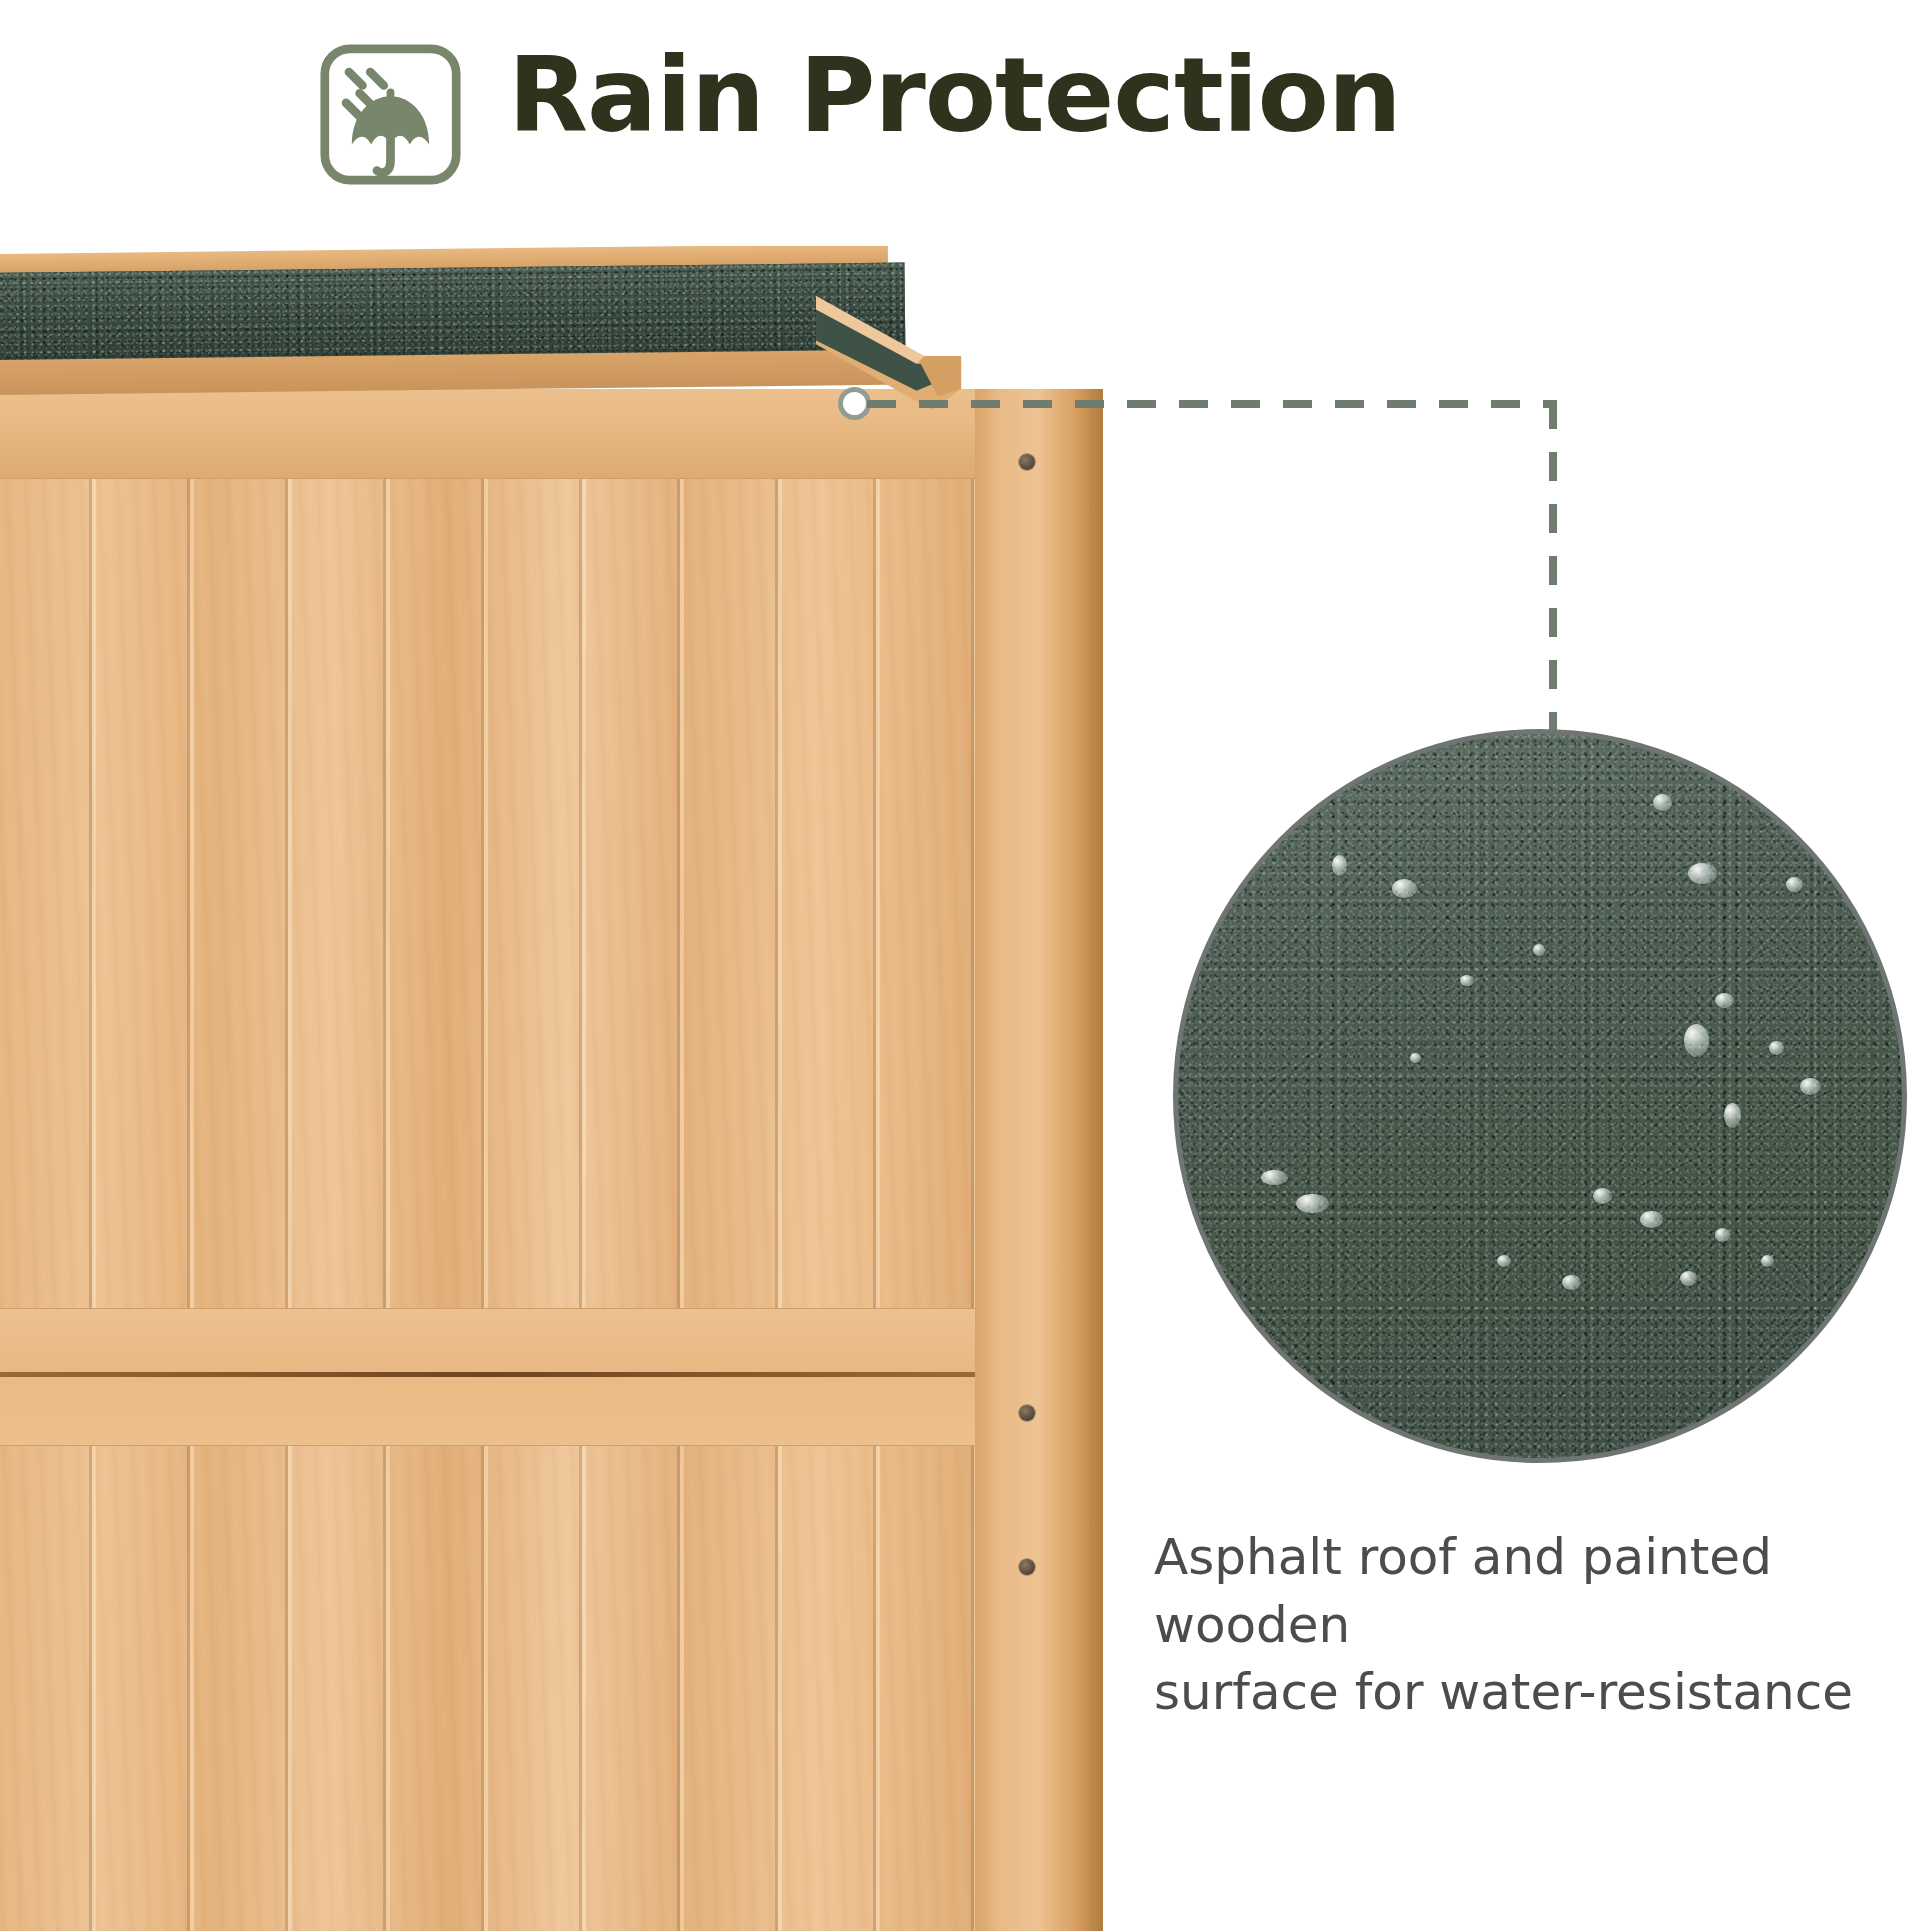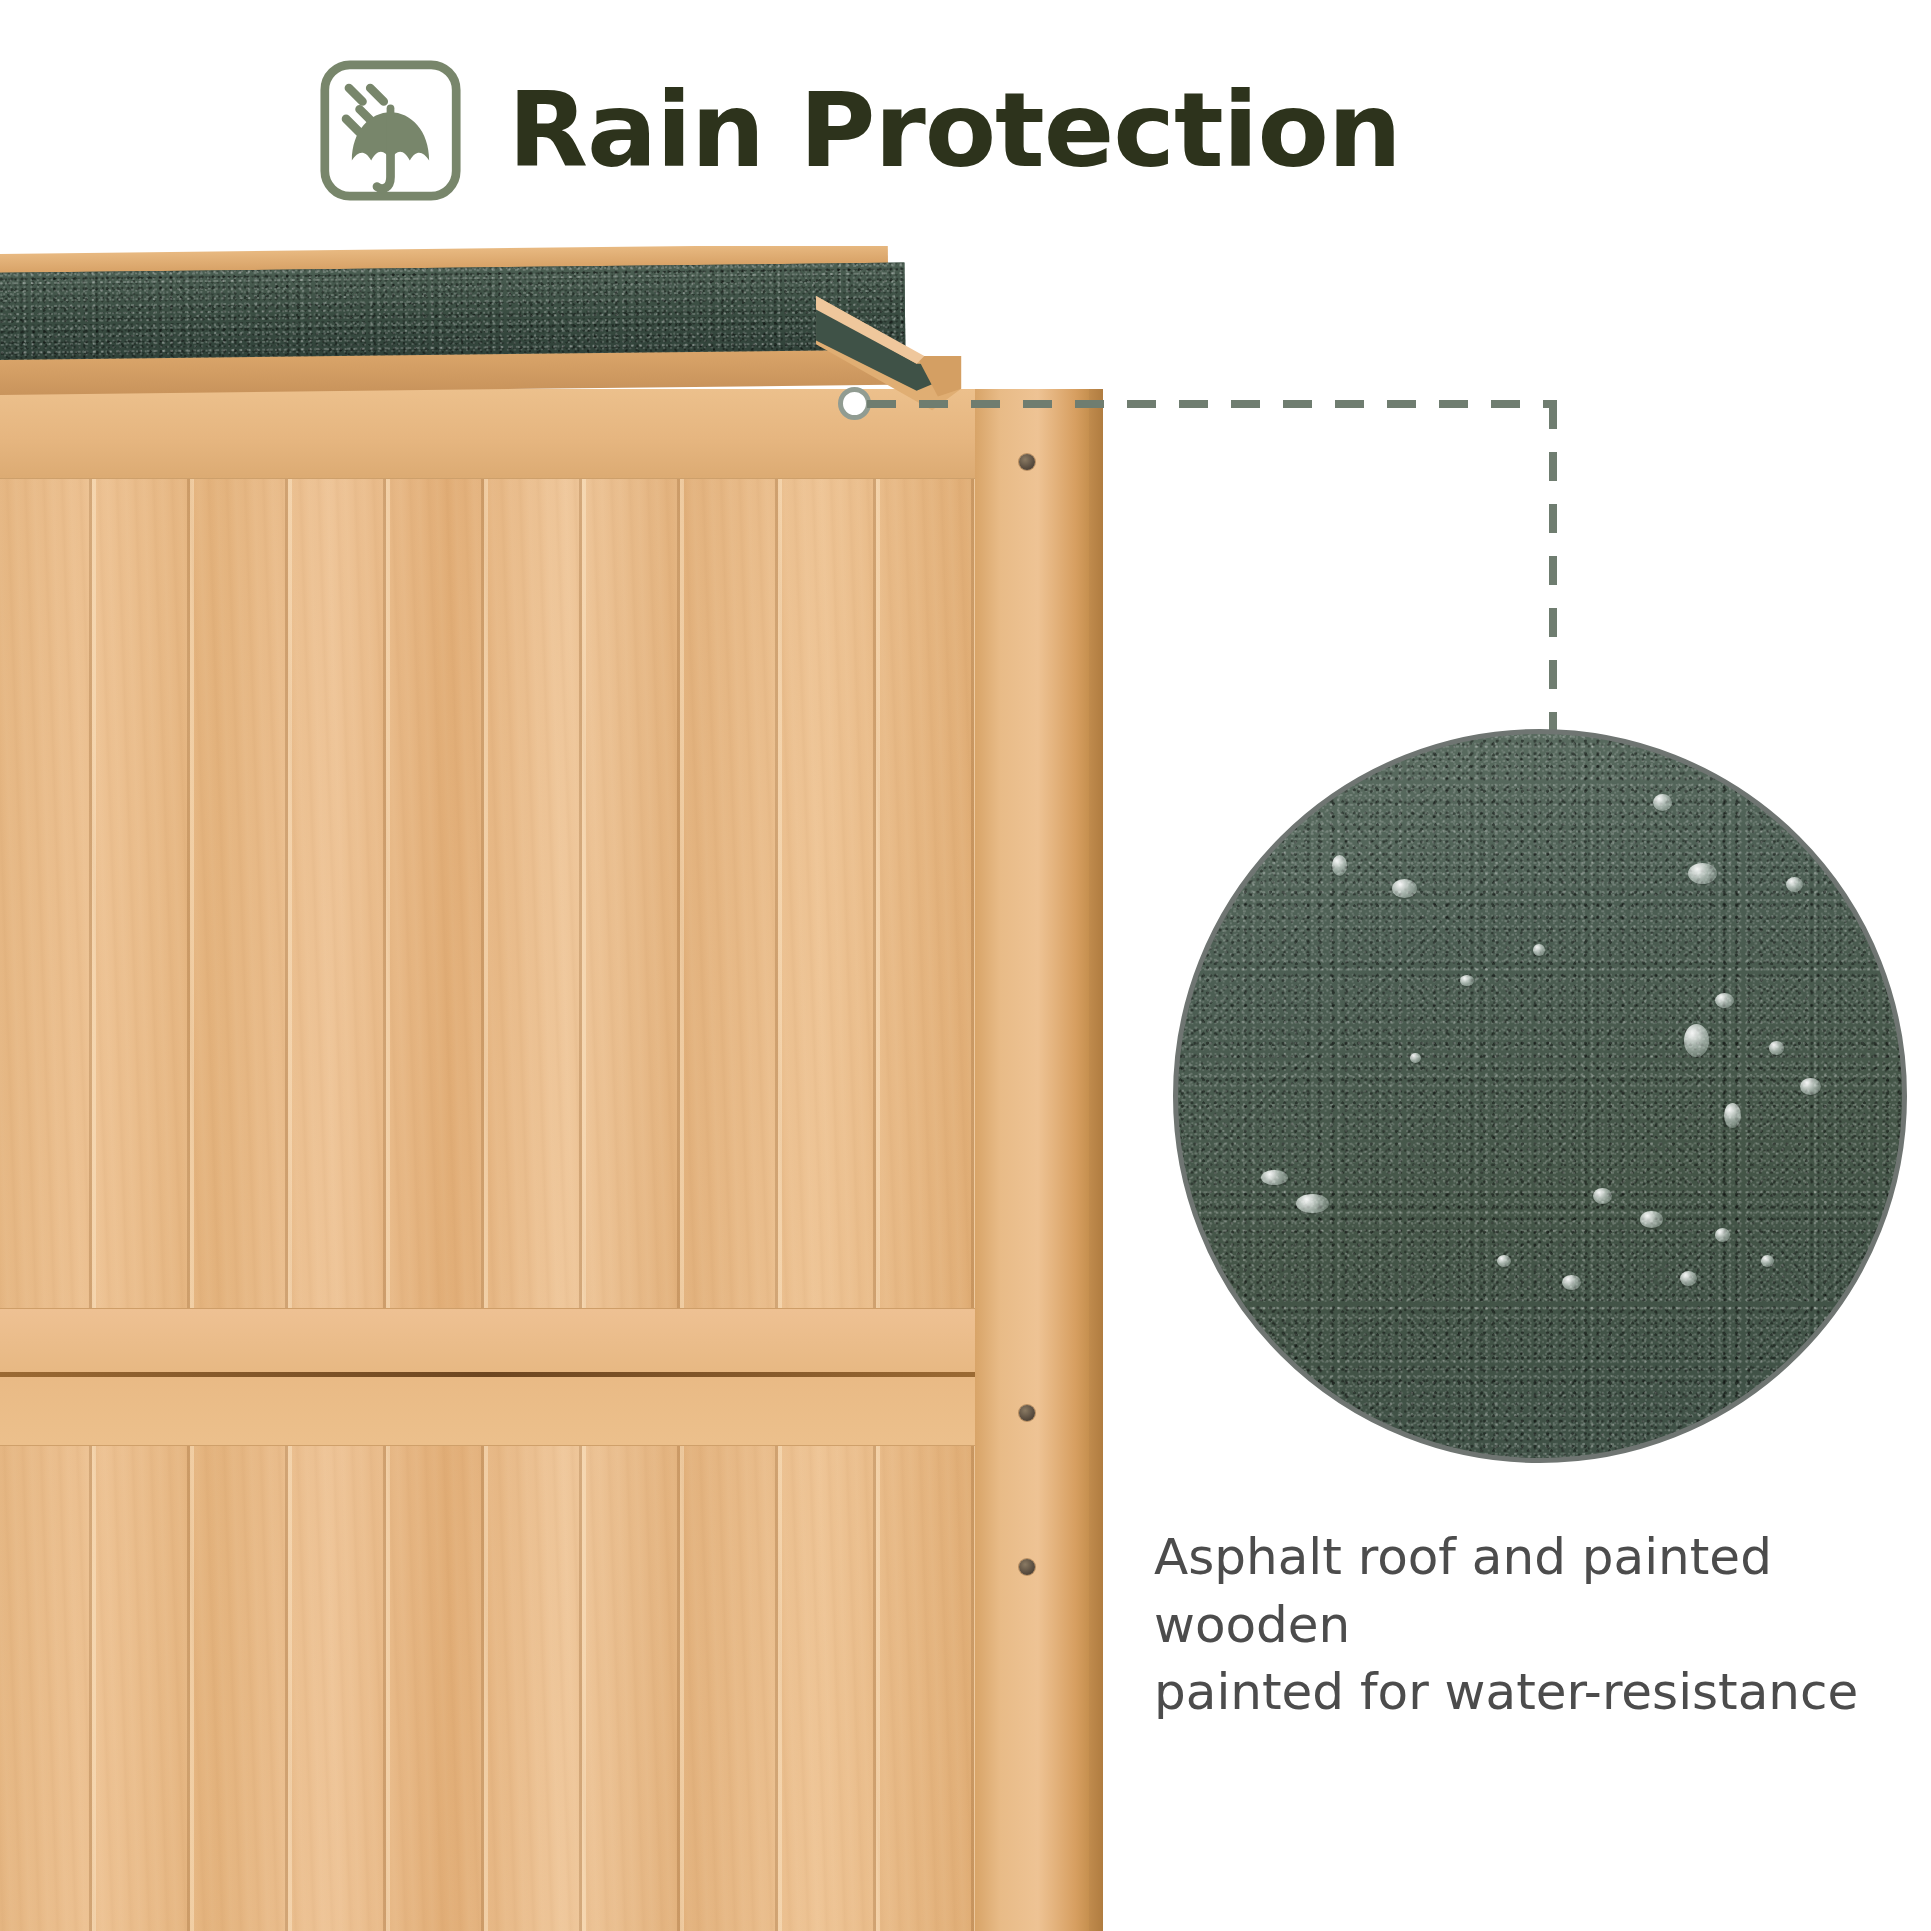--- a/index.html
+++ b/index.html
@@ -25,21 +25,20 @@
   }
 
   
   .header {
     position: absolute;
     left: 319px;
     top: 43px;
     width: 1352px;
     height: 174px;
     display: flex;
-    align-items: center;
     gap: 46px;
   }
   .feature-icon {
     width: 143px;
     height: 143px;
     flex: 0 0 143px;
     position: relative;
   }
   .feature-icon svg { display: block; width: 143px; height: 143px; }
 
@@ -383,17 +382,17 @@
     <div class="droplet" style="left:462px;top:477px;width:23px;height:17.4px;"></div>
     <div class="droplet" style="left:537px;top:494px;width:15.4px;height:13.5px;"></div>
     <div class="droplet" style="left:319px;top:521px;width:13.5px;height:11.6px;"></div>
     <div class="droplet" style="left:384px;top:541px;width:19.3px;height:14.5px;"></div>
     <div class="droplet" style="left:502px;top:537px;width:17.4px;height:15.4px;"></div>
     <div class="droplet" style="left:583px;top:521px;width:12.6px;height:11.6px;"></div>
   </div>
 
   <div class="caption">
     <div>Asphalt roof and painted wooden</div>
-    <div>painted for water-resistance</div>
+    <div>surface for water-resistance</div>
   </div>
 
 </div>
 
 
 </body></html>

